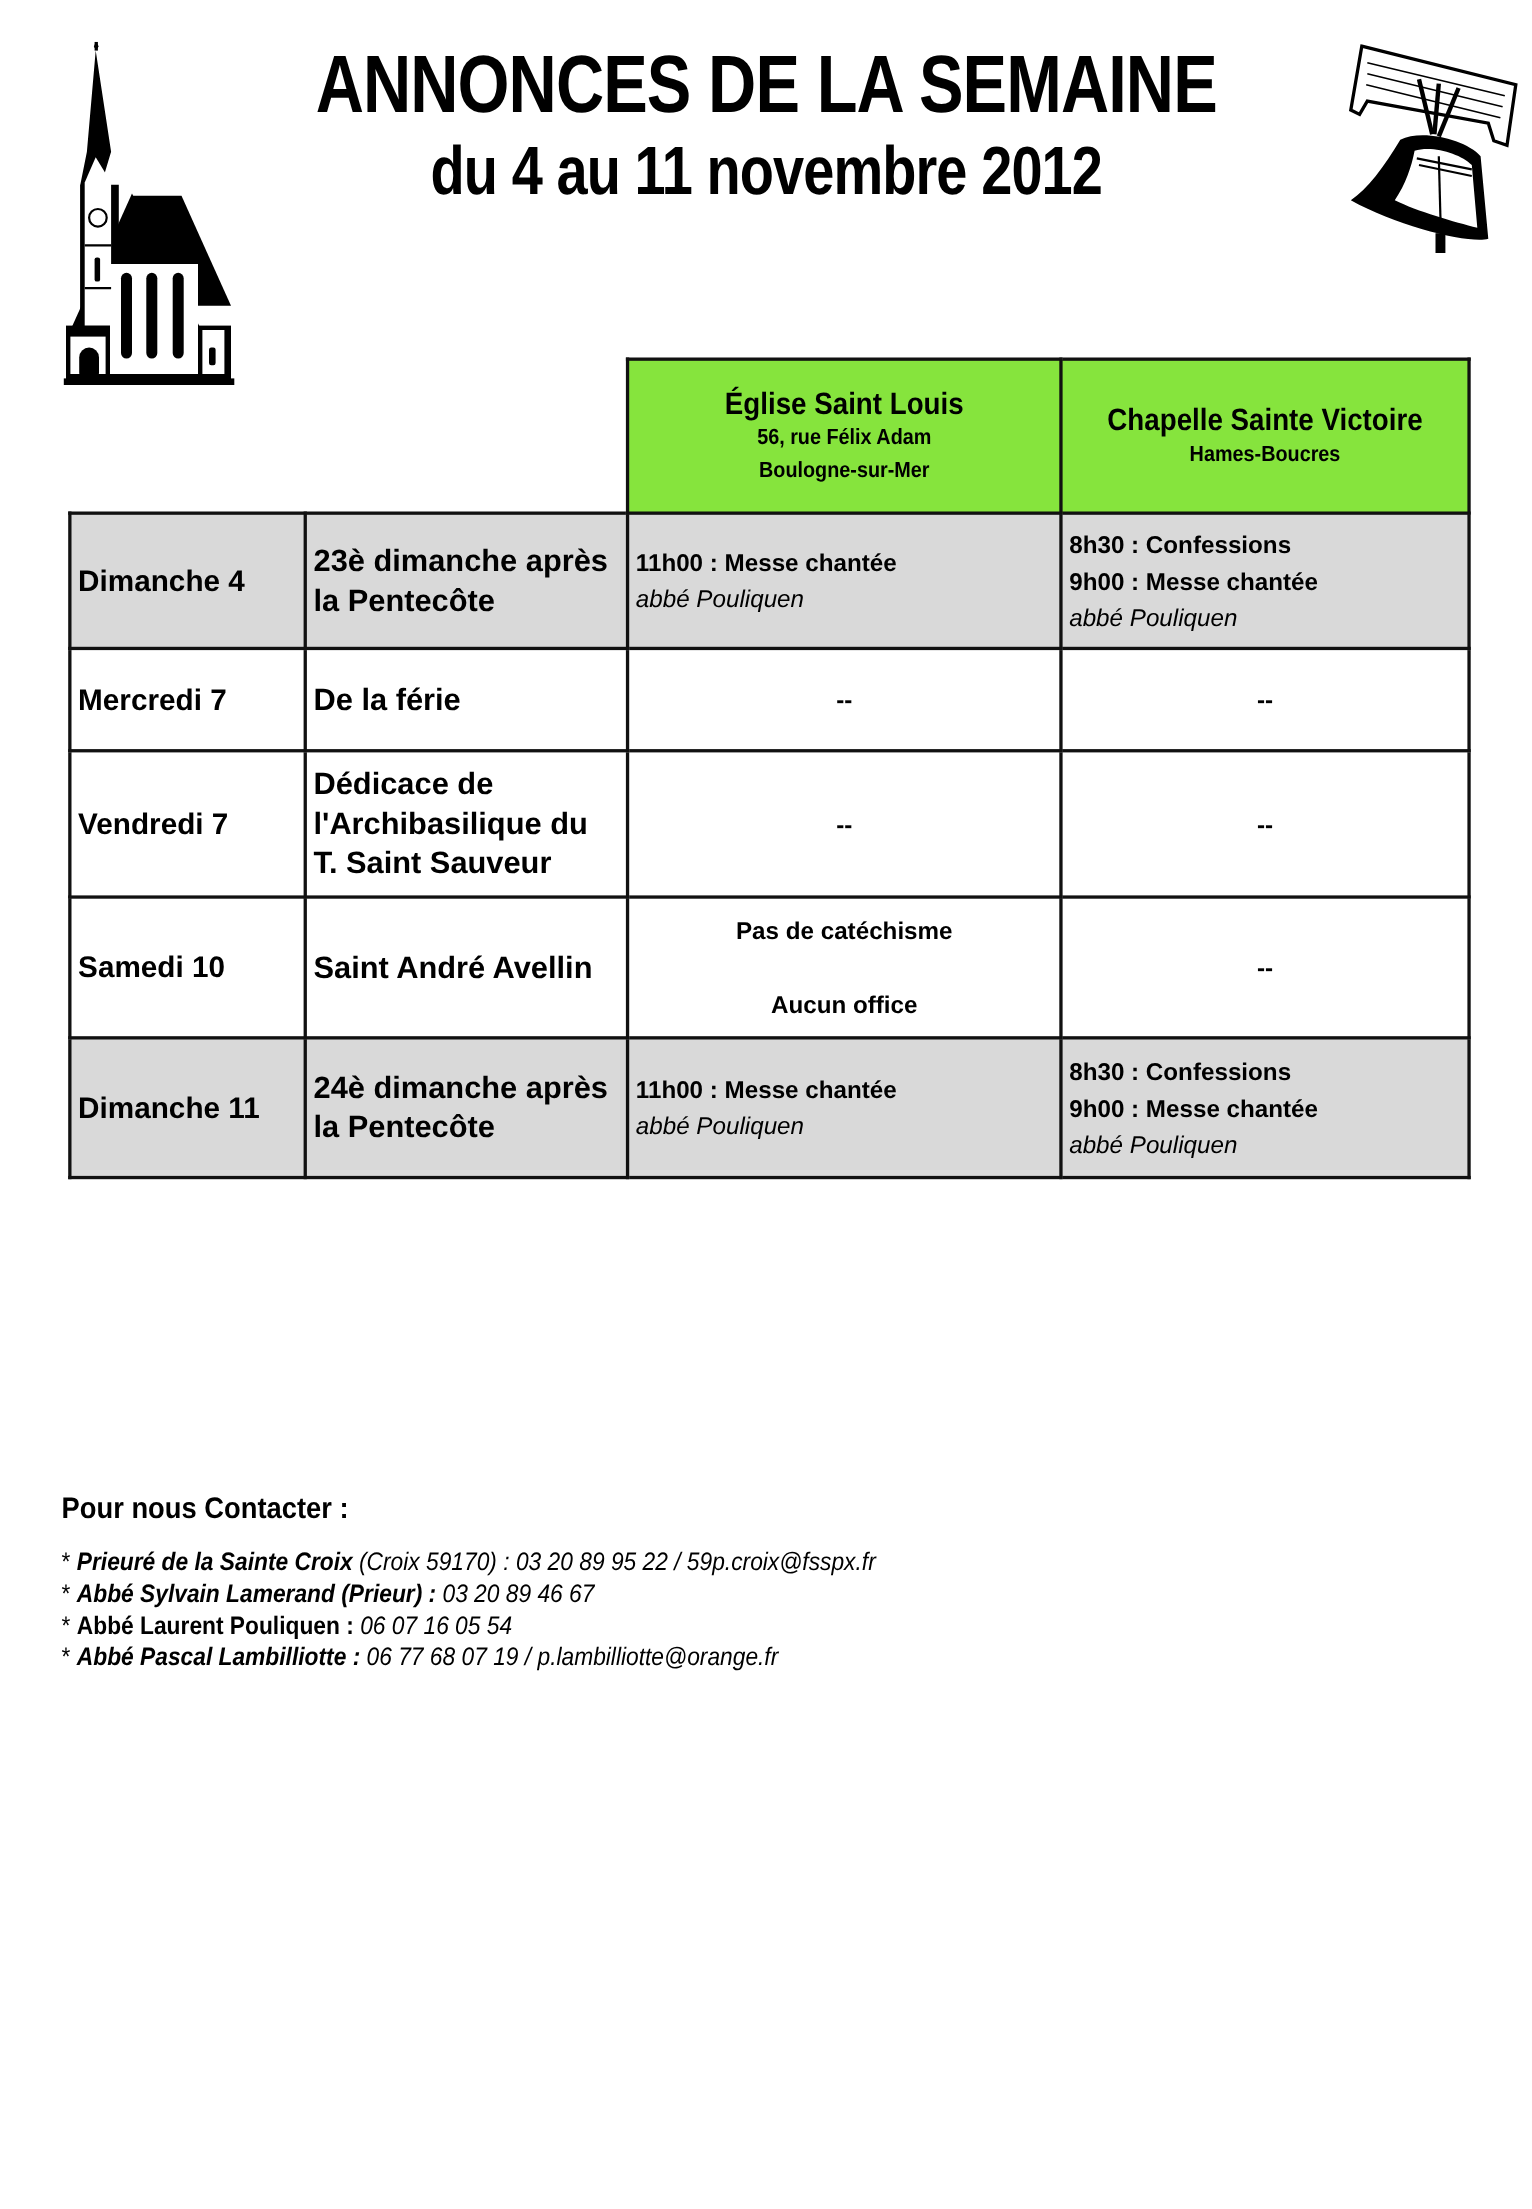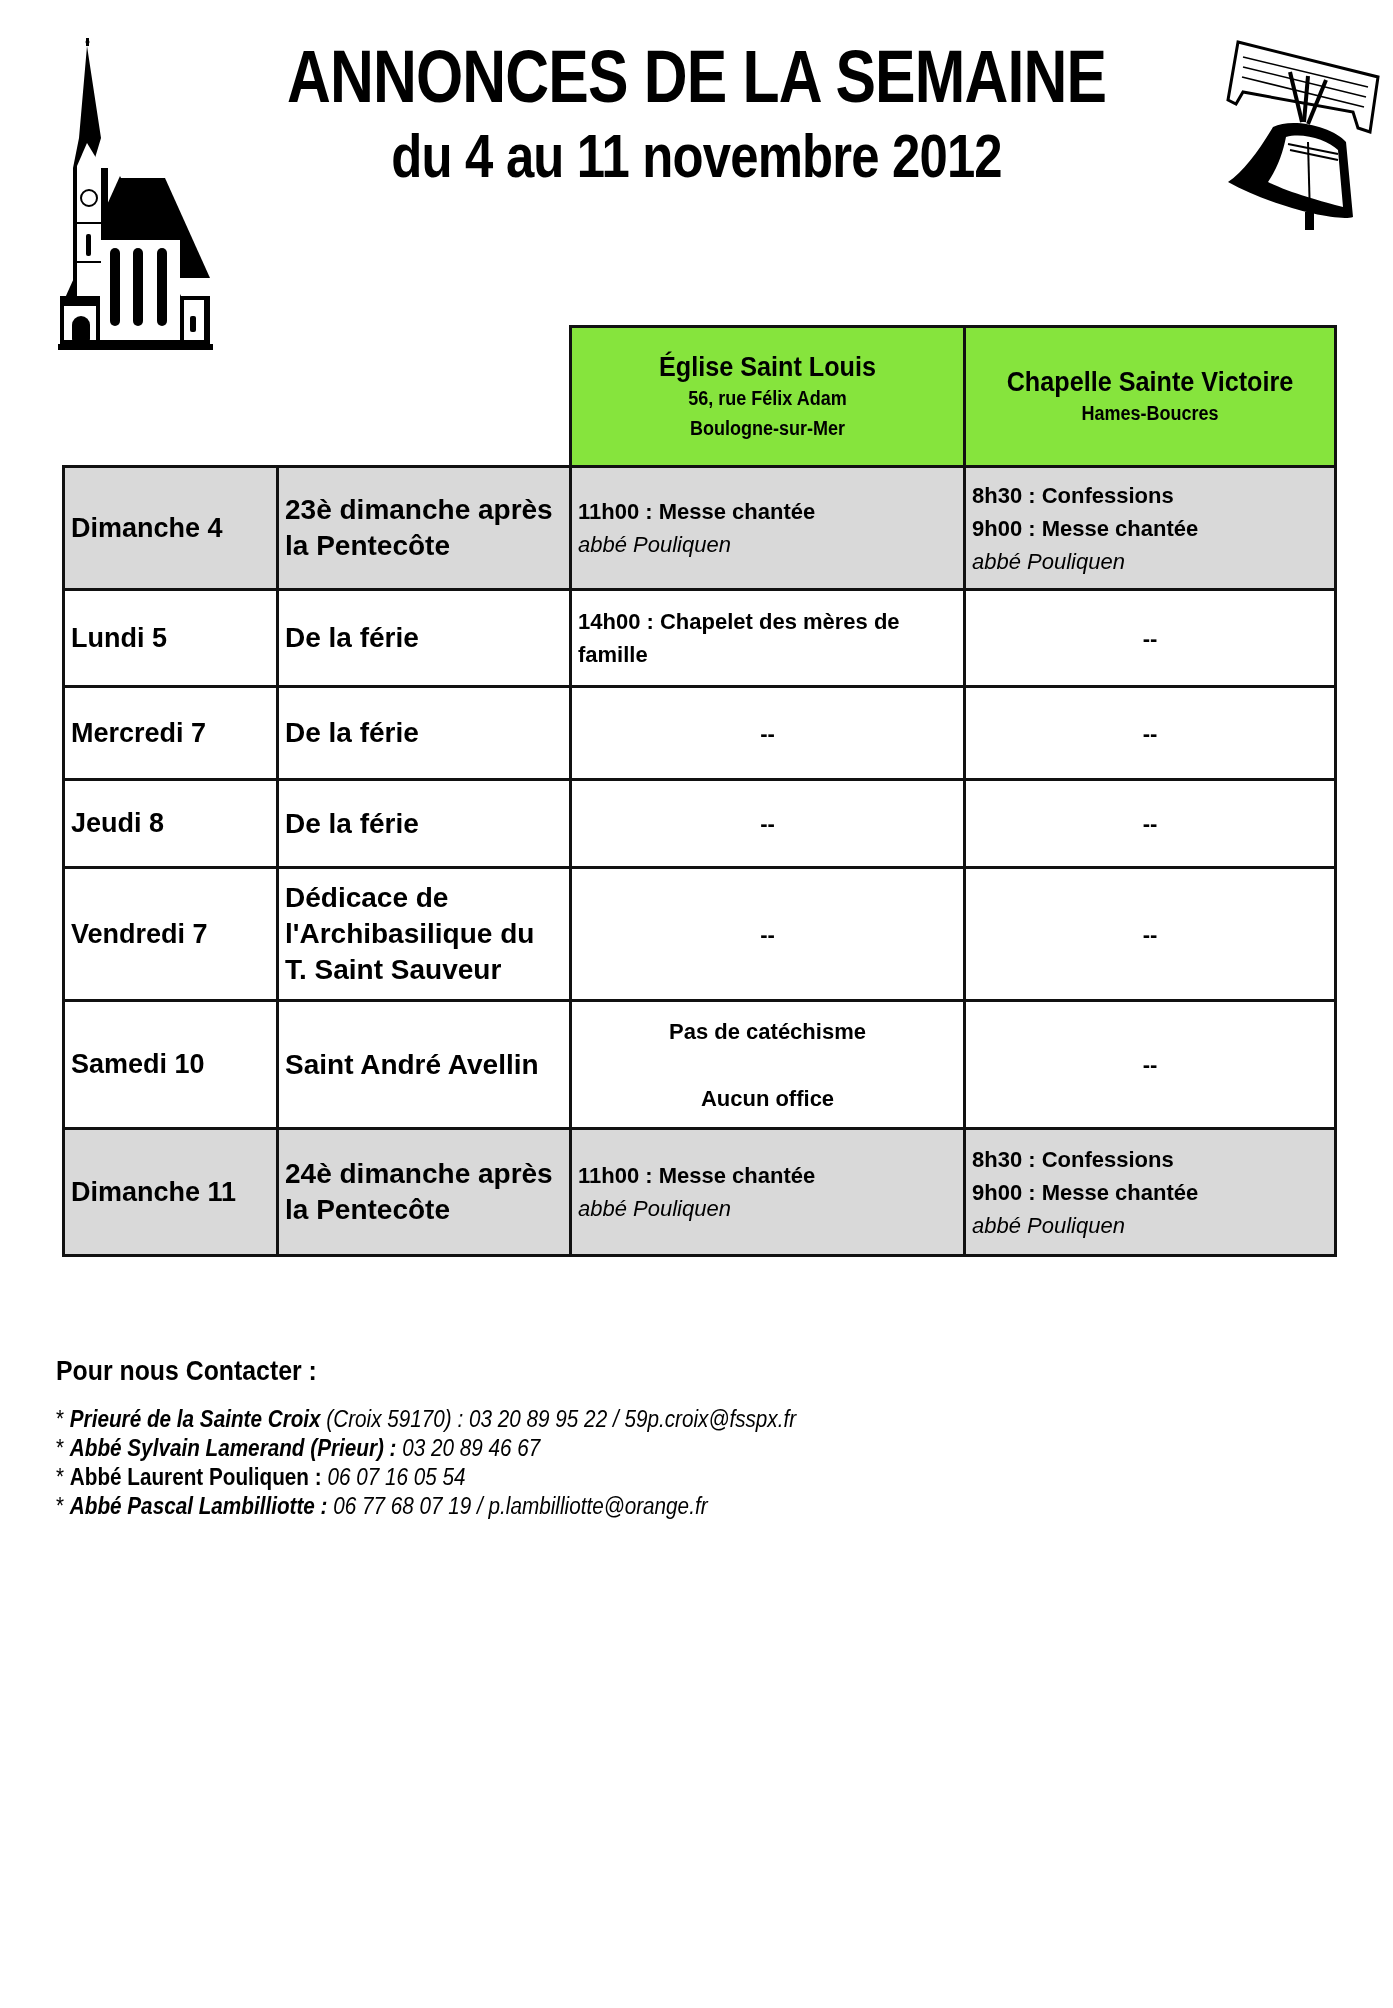--- a/index.html
+++ b/index.html
@@ -119,41 +119,29 @@
       <span class="ln">11h00 : Messe chantée</span>
       <span class="it">abbé Pouliquen</span>
     </td>
     <td class="c2">
       <span class="ln">8h30 : Confessions</span>
       <span class="ln">9h00 : Messe chantée</span>
       <span class="it">abbé Pouliquen</span>
     </td>
   </tr>
 
-  <tr style="height:97px;">
-    <td class="day">Lundi 5</td>
-    <td class="feast">De la férie</td>
-    <td class="c1">14h00 :  Chapelet des mères de famille</td>
-    <td class="c2 center dash">--</td>
-  </tr>
 
 
   <tr style="height:93px;">
     <td class="day">Mercredi 7</td>
     <td class="feast">De la férie</td>
     <td class="c1 center dash">--</td>
     <td class="c2 center dash">--</td>
   </tr>
 
-  <tr style="height:88px;">
-    <td class="day">Jeudi 8</td>
-    <td class="feast">De la férie</td>
-    <td class="c1 center dash">--</td>
-    <td class="c2 center dash">--</td>
-  </tr>
 
   <tr style="height:133px;">
     <td class="day">Vendredi 7</td>
     <td class="feast">Dédicace de l'Archibasilique du T. Saint Sauveur</td>
     <td class="c1 center dash">--</td>
     <td class="c2 center dash">--</td>
   </tr>
 
   <tr style="height:128px;">
     <td class="day">Samedi 10</td>

